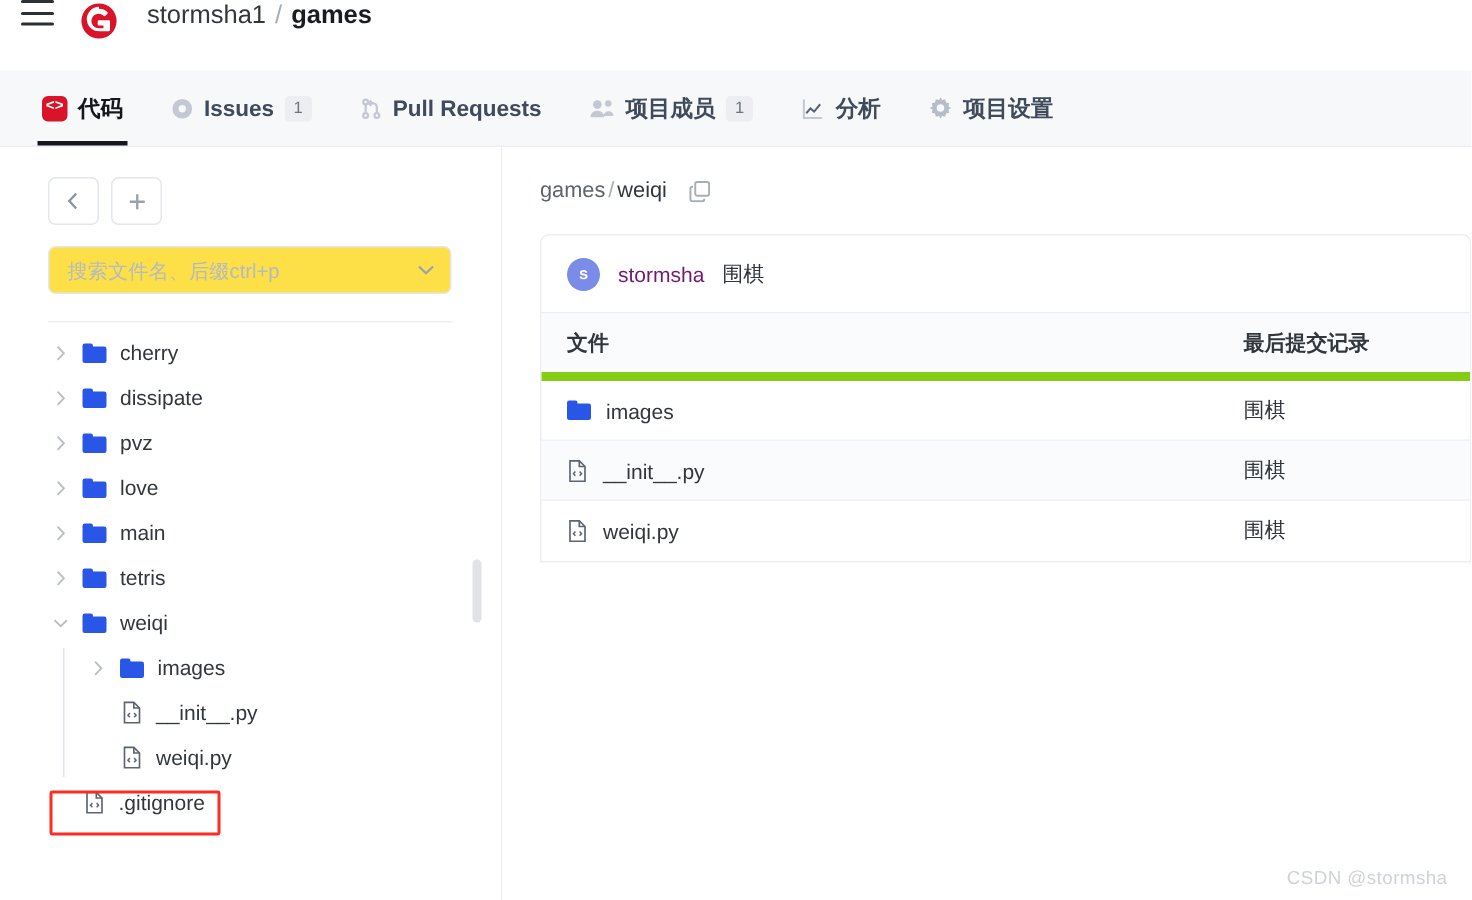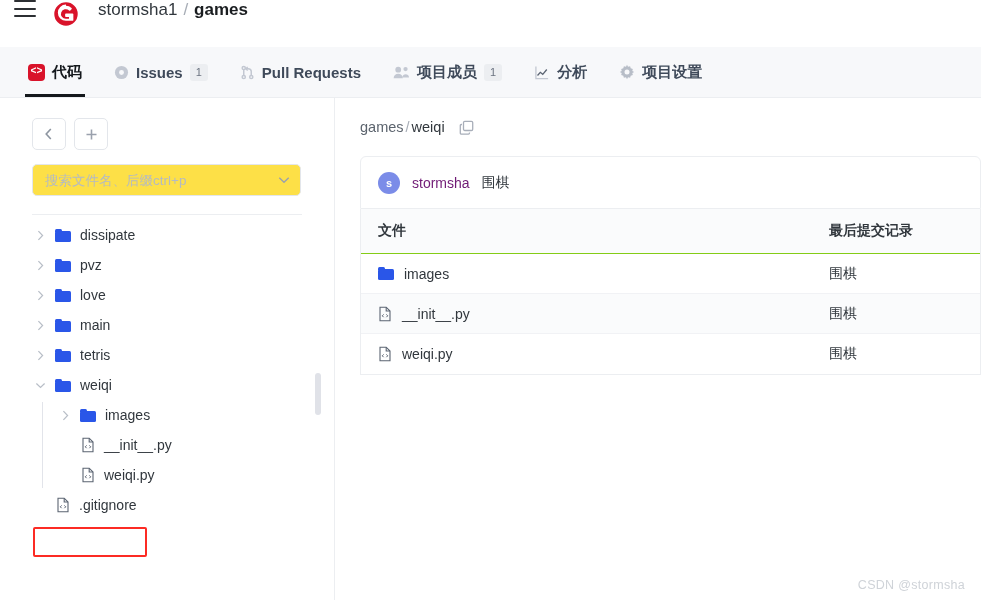--- a/index.html
+++ b/index.html
@@ -362,21 +362,21 @@
   .file-table {
     border: 1px solid #eceef1;
     border-top: none;
     box-sizing: border-box;
   }
   .ft-head {
     display: flex;
     align-items: center;
     height: 45px;
     background: #fafbfc;
-    border-bottom: 1px solid #84cc16;
+    border-bottom: 6px solid #84cc16;
     font-weight: bold;
     font-size: 14px;
     color: #31373d;
     box-sizing: border-box;
   }
   .ft-row {
     display: flex;
     align-items: center;
     height: 40px;
     border-bottom: 1px solid #f1f2f5;
@@ -524,20 +524,29 @@
             <path d="M1.3 1.7L6 6.2l4.7-4.5"></path>
           </svg>
         </span>
       </div>
     </div>
 
     <div class="tree-sep"></div>
 
     <div class="tree">
 
+      <div class="tree-row">
+        <span class="chev">
+          <svg width="7" height="11" viewBox="0 0 8 12" fill="none" stroke="#b8bec7" stroke-width="1.4">
+              <path d="M1.6 1l4.8 5-4.8 5"></path>
+            </svg>
+        </span>
+        <span class="folder-ic"></span>
+        <span>cherry</span>
+      </div>
 
       <div class="tree-row">
         <span class="chev">
           <svg width="7" height="11" viewBox="0 0 8 12" fill="none" stroke="#b8bec7" stroke-width="1.4">
               <path d="M1.6 1l4.8 5-4.8 5"></path>
             </svg>
         </span>
         <span class="folder-ic"></span>
         <span>dissipate</span>
       </div>

